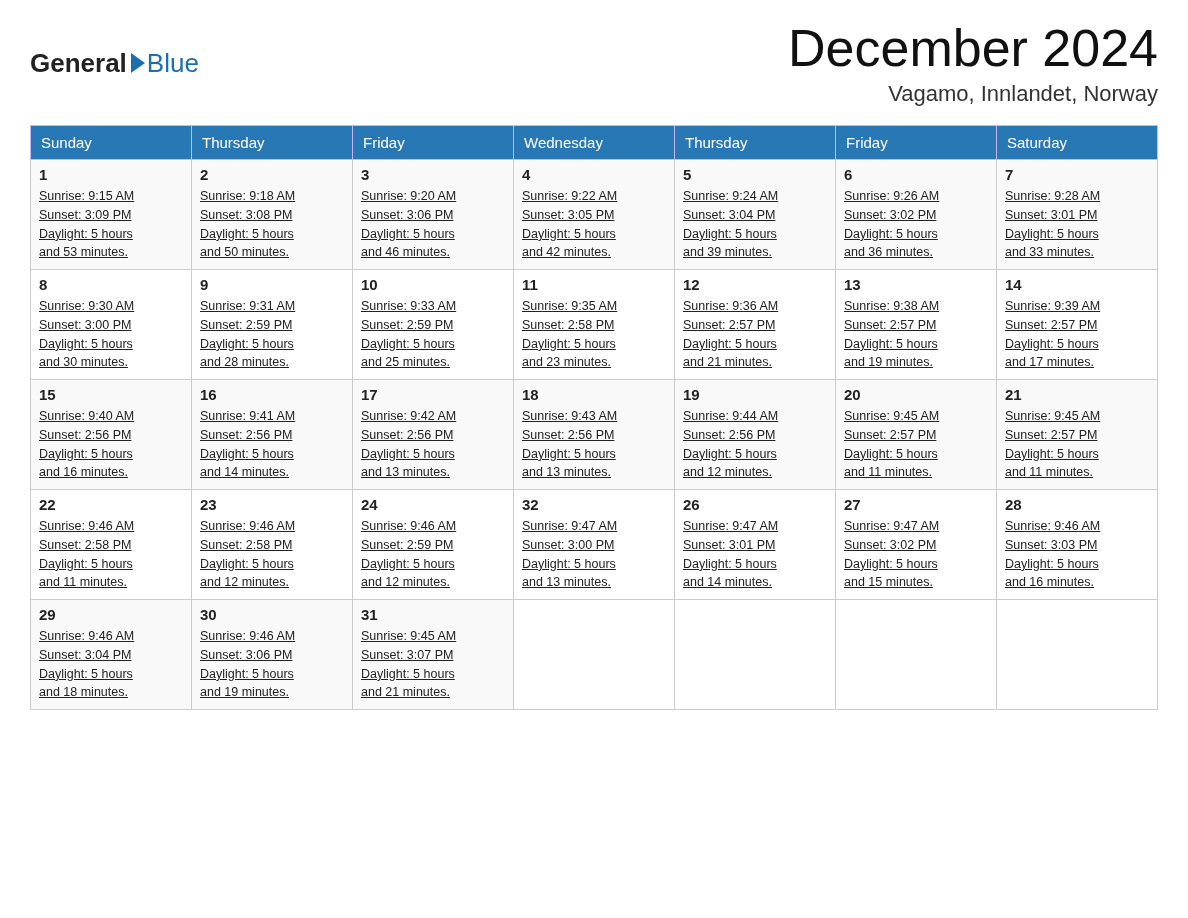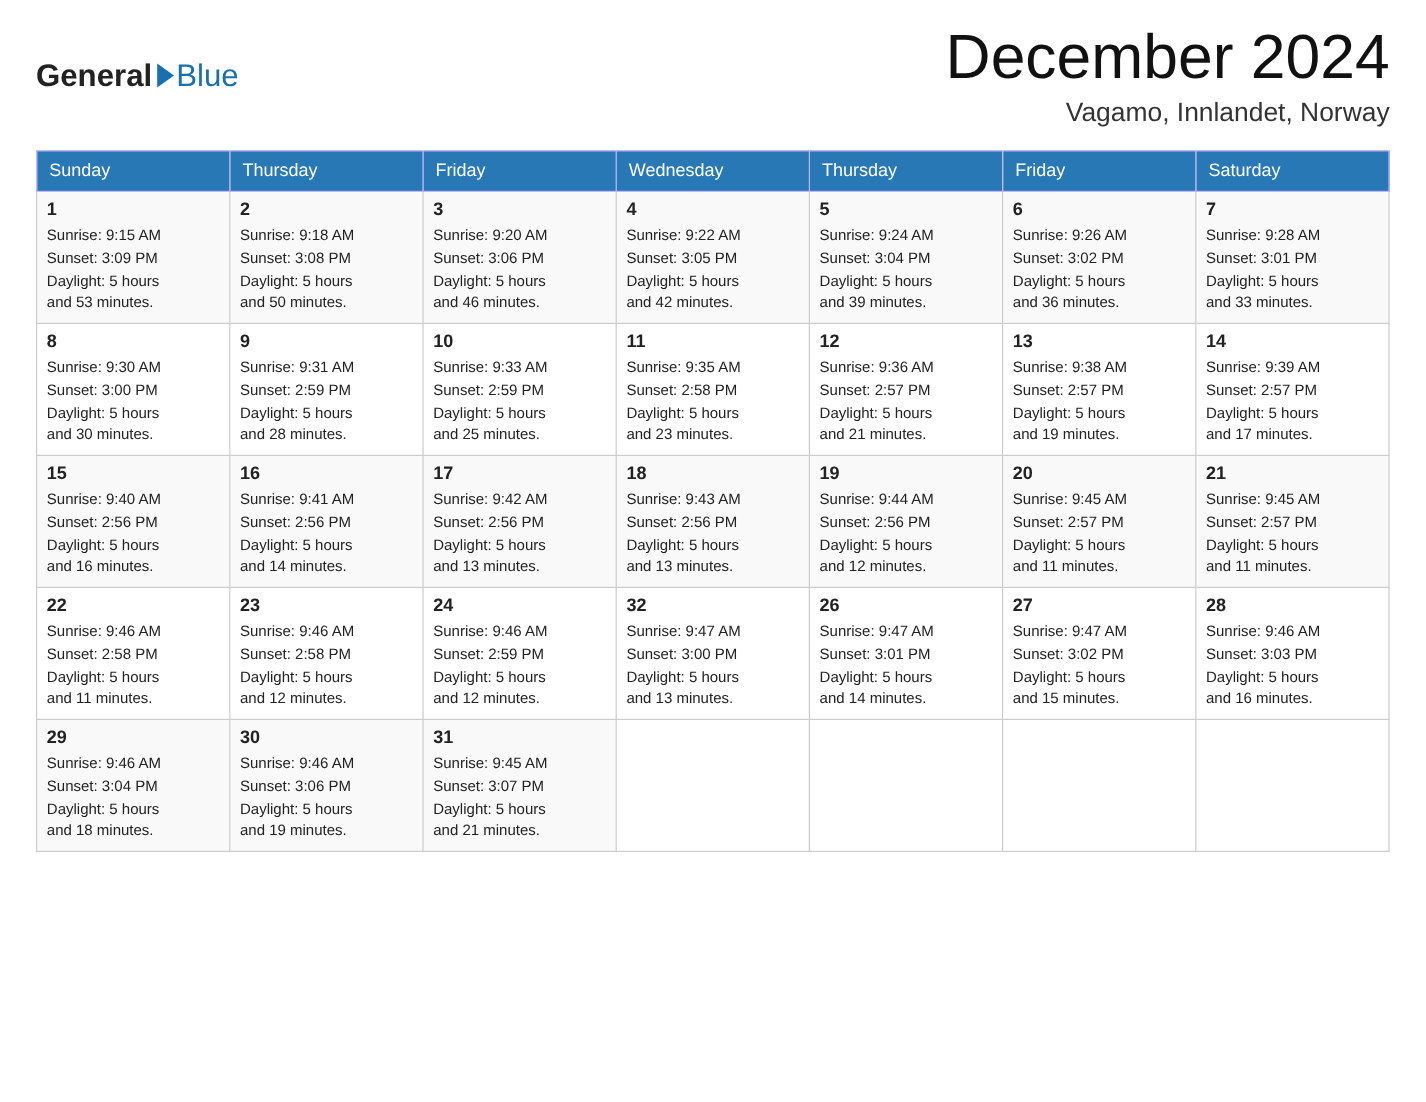--- a/index.html
+++ b/index.html
@@ -91,20 +91,21 @@
     .day-num {
       font-size: 15px;
       font-weight: bold;
       margin-bottom: 4px;
       display: block;
     }
     .day-detail {
       font-size: 12.5px;
       line-height: 1.5;
       color: #222;
+      text-decoration: underline;
     }
     .empty-cell {
       background: #fff !important;
     }
   </style>
 </head>
 <body>
 
 <div class="header">
   <div class="logo">

